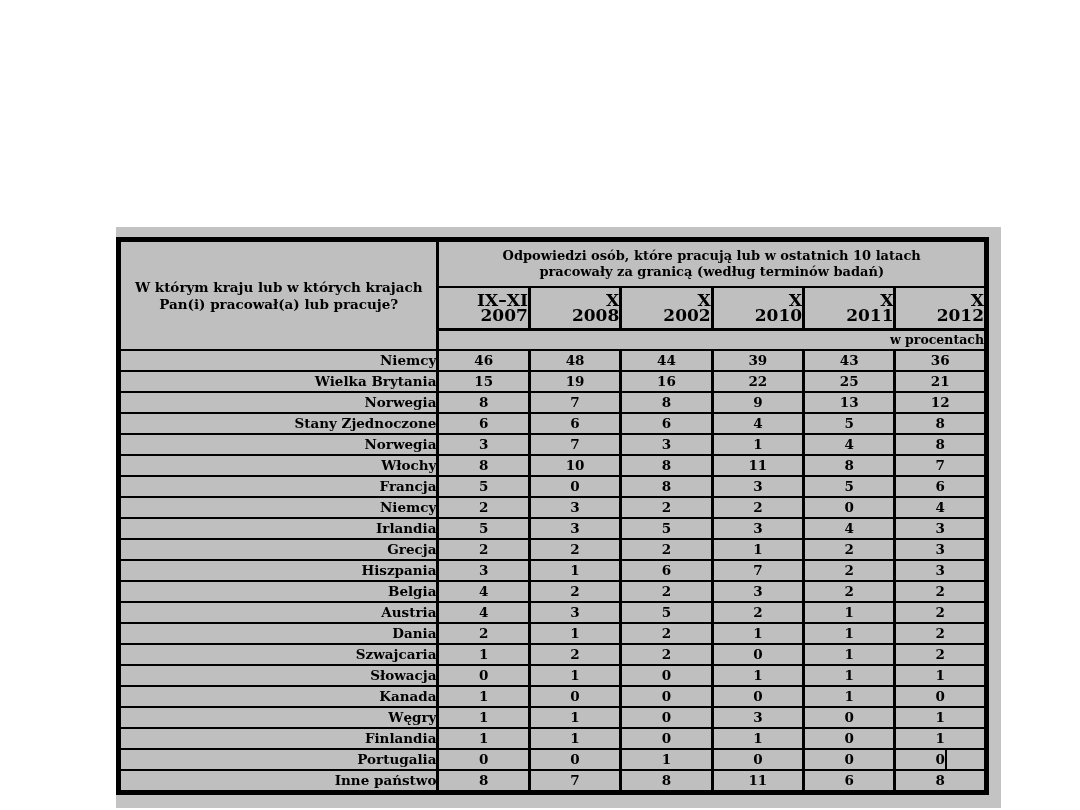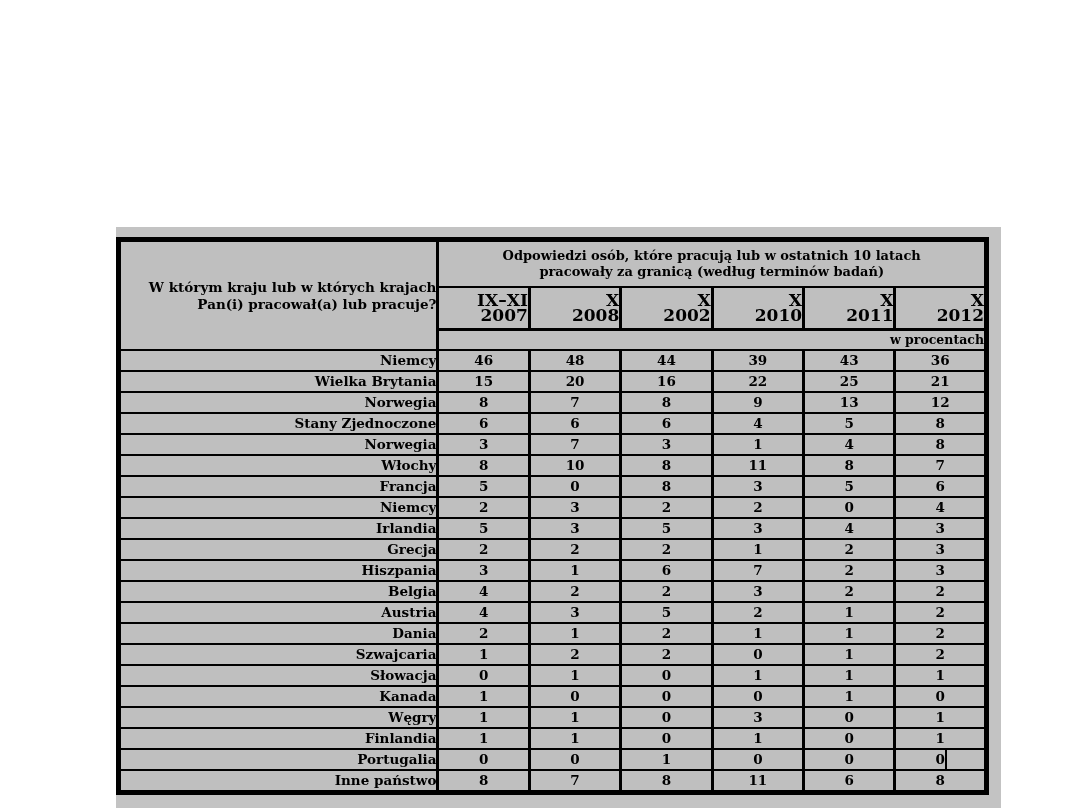--- a/index.html
+++ b/index.html
@@ -40,21 +40,21 @@
   table.survey th, table.survey td {
     border: 2px solid #000000;
     border-left-width: 3px;
     border-right-width: 3px;
     padding: 0;
     overflow: hidden;
     vertical-align: middle;
     background: #bfbfbf;
   }
   .question-cell {
-    text-align: right;
+    text-align: center;
     padding-left: 5px;
     padding-right: 4px;
     font-size: 13.5px;
     line-height: 17px;
     margin-left: 21px;
   }
   .question-cell span { display: block; }
   .title-cell {
     font-size: 13px;
     line-height: 16px;
@@ -159,21 +159,21 @@
             <td>46</td>
             <td>48</td>
             <td>44</td>
             <td>39</td>
             <td>43</td>
             <td>36</td>
           </tr>
           <tr>
             <td class="country-cell">Wielka Brytania</td>
             <td>15</td>
-            <td>20</td>
+            <td>19</td>
             <td>16</td>
             <td>22</td>
             <td>25</td>
             <td>21</td>
           </tr>
           <tr>
             <td class="country-cell">Norwegia</td>
             <td>8</td>
             <td>7</td>
             <td>8</td>

